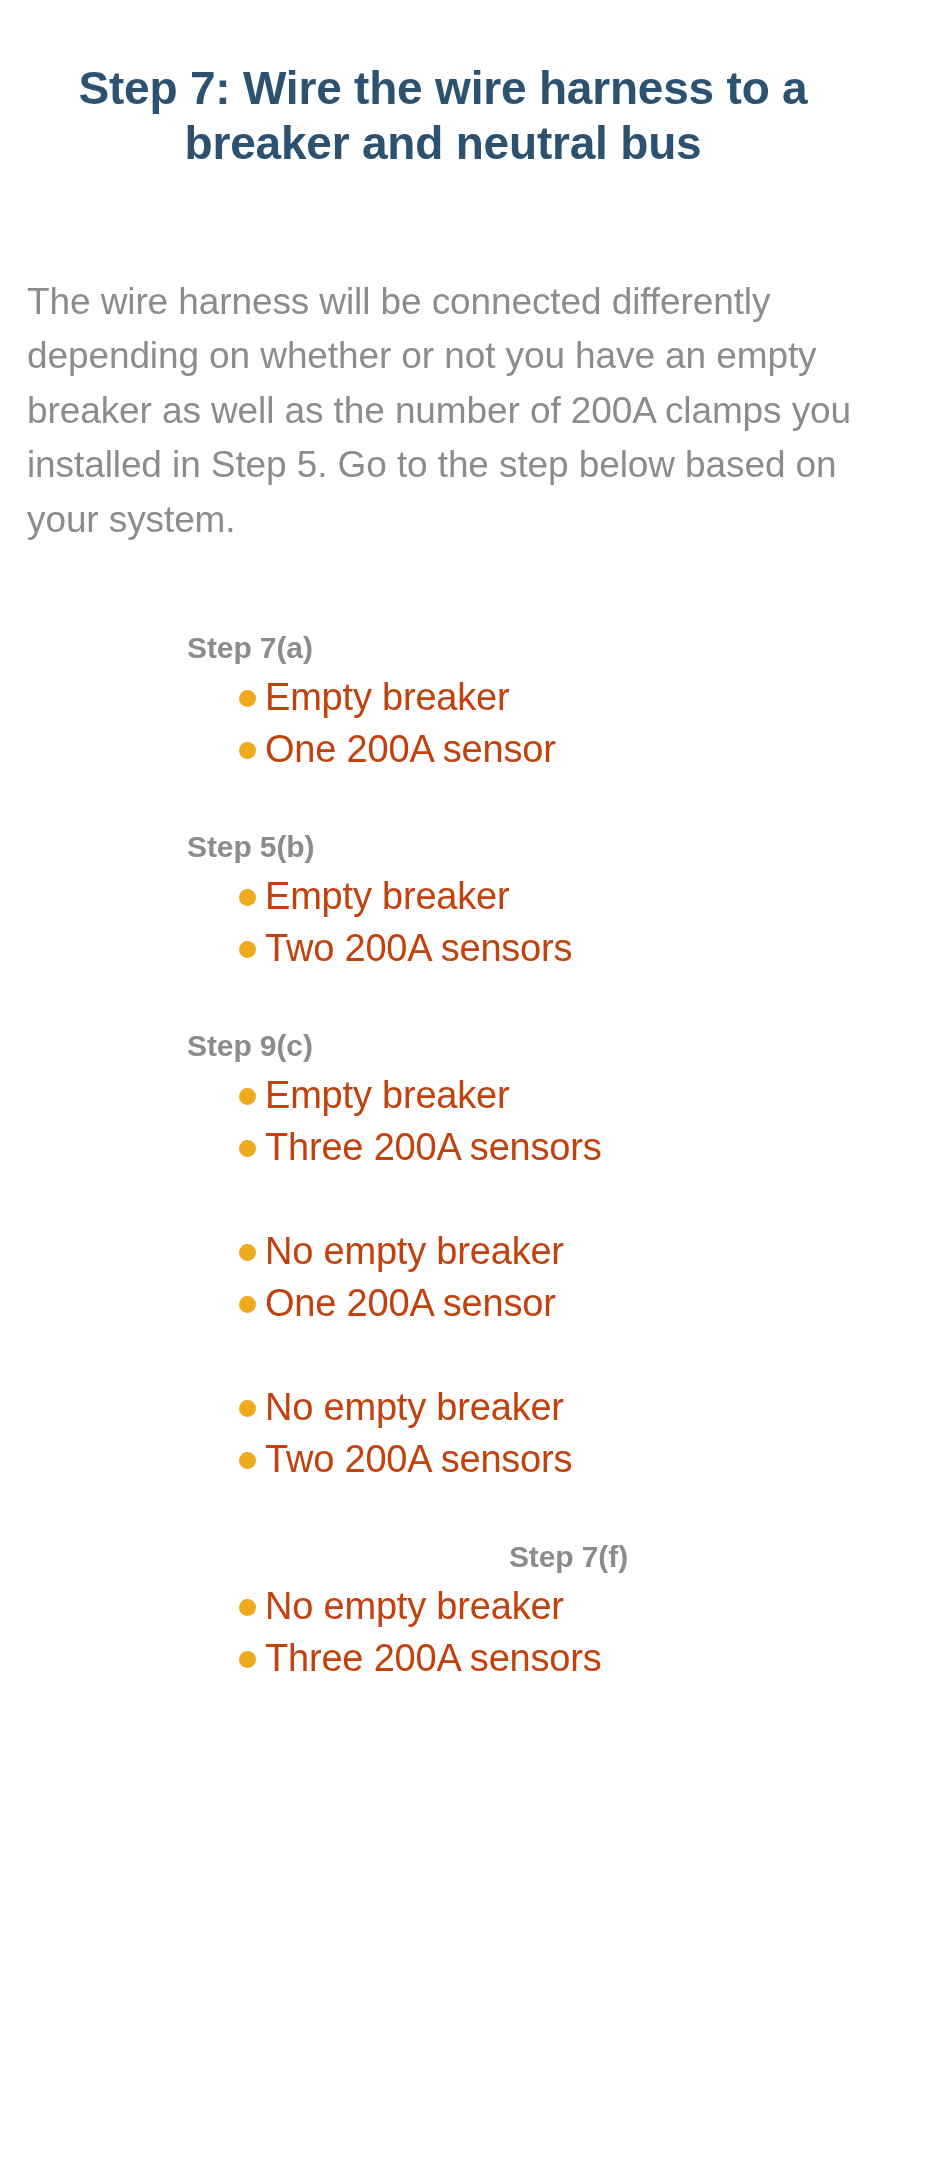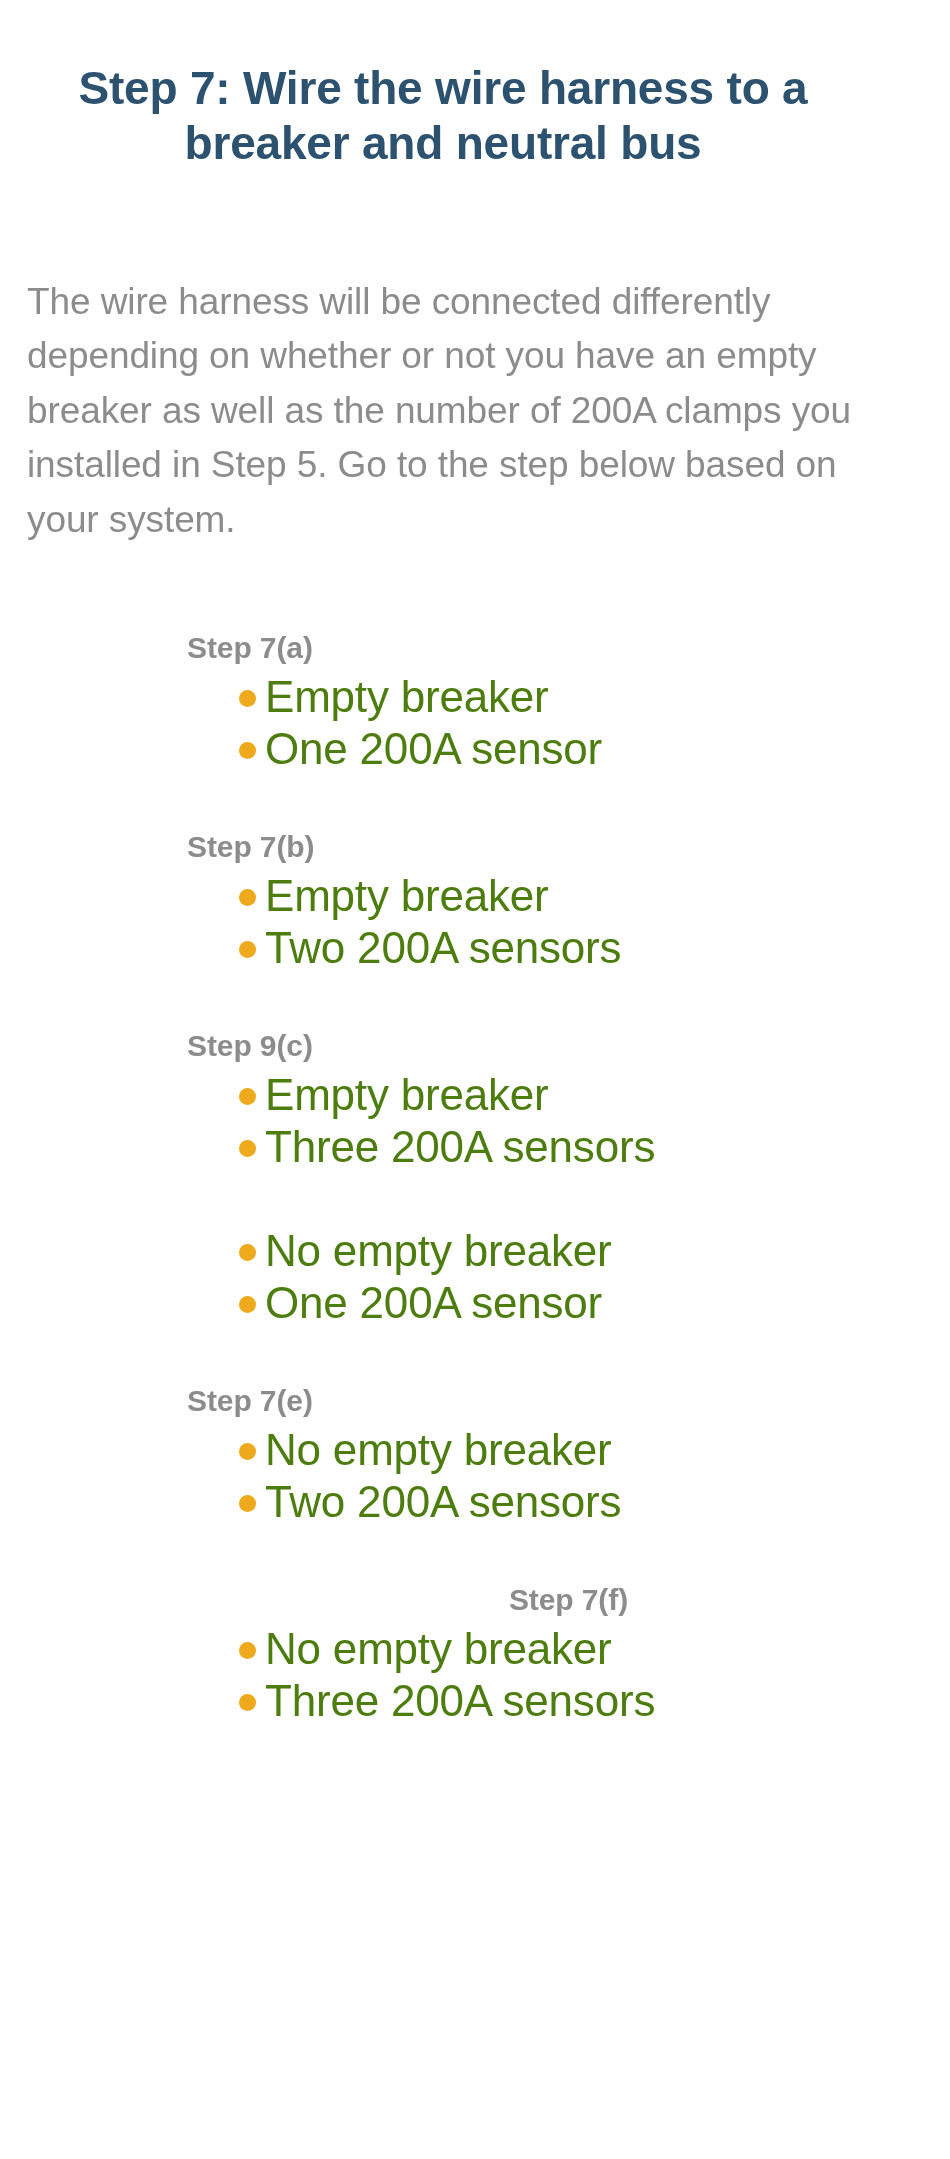--- a/index.html
+++ b/index.html
@@ -96,22 +96,22 @@
     width: 17px;
     height: 17px;
     border-radius: 50%;
     background: #eeaa1c;
     margin-right: 9px;
     position: relative;
     top: 1px;
   }
 
   .bullet-label {
-    color: #4d7c0f;
-    font-size: 44px;
+    color: #c2410c;
+    font-size: 38px;
     font-weight: normal;
     letter-spacing: -0.2px;
     white-space: nowrap;
   }
 </style>
 </head>
 <body>
 
 <div class="page">
 
@@ -129,21 +129,21 @@
           <span class="bullet-label">Empty breaker</span>
         </li>
         <li class="bullet-row">
           <span class="bullet-dot"></span>
           <span class="bullet-label">One 200A sensor</span>
         </li>
       </ul>
     </div>
 
     <div class="step-block">
-      <div class="step-heading">Step 7(b)</div>
+      <div class="step-heading">Step 5(b)</div>
       <ul class="step-bullets">
         <li class="bullet-row">
           <span class="bullet-dot"></span>
           <span class="bullet-label">Empty breaker</span>
         </li>
         <li class="bullet-row">
           <span class="bullet-dot"></span>
           <span class="bullet-label">Two 200A sensors</span>
         </li>
       </ul>
@@ -170,21 +170,20 @@
           <span class="bullet-label">No empty breaker</span>
         </li>
         <li class="bullet-row">
           <span class="bullet-dot"></span>
           <span class="bullet-label">One 200A sensor</span>
         </li>
       </ul>
     </div>
 
     <div class="step-block">
-      <div class="step-heading">Step 7(e)</div>
       <ul class="step-bullets">
         <li class="bullet-row">
           <span class="bullet-dot"></span>
           <span class="bullet-label">No empty breaker</span>
         </li>
         <li class="bullet-row">
           <span class="bullet-dot"></span>
           <span class="bullet-label">Two 200A sensors</span>
         </li>
       </ul>

